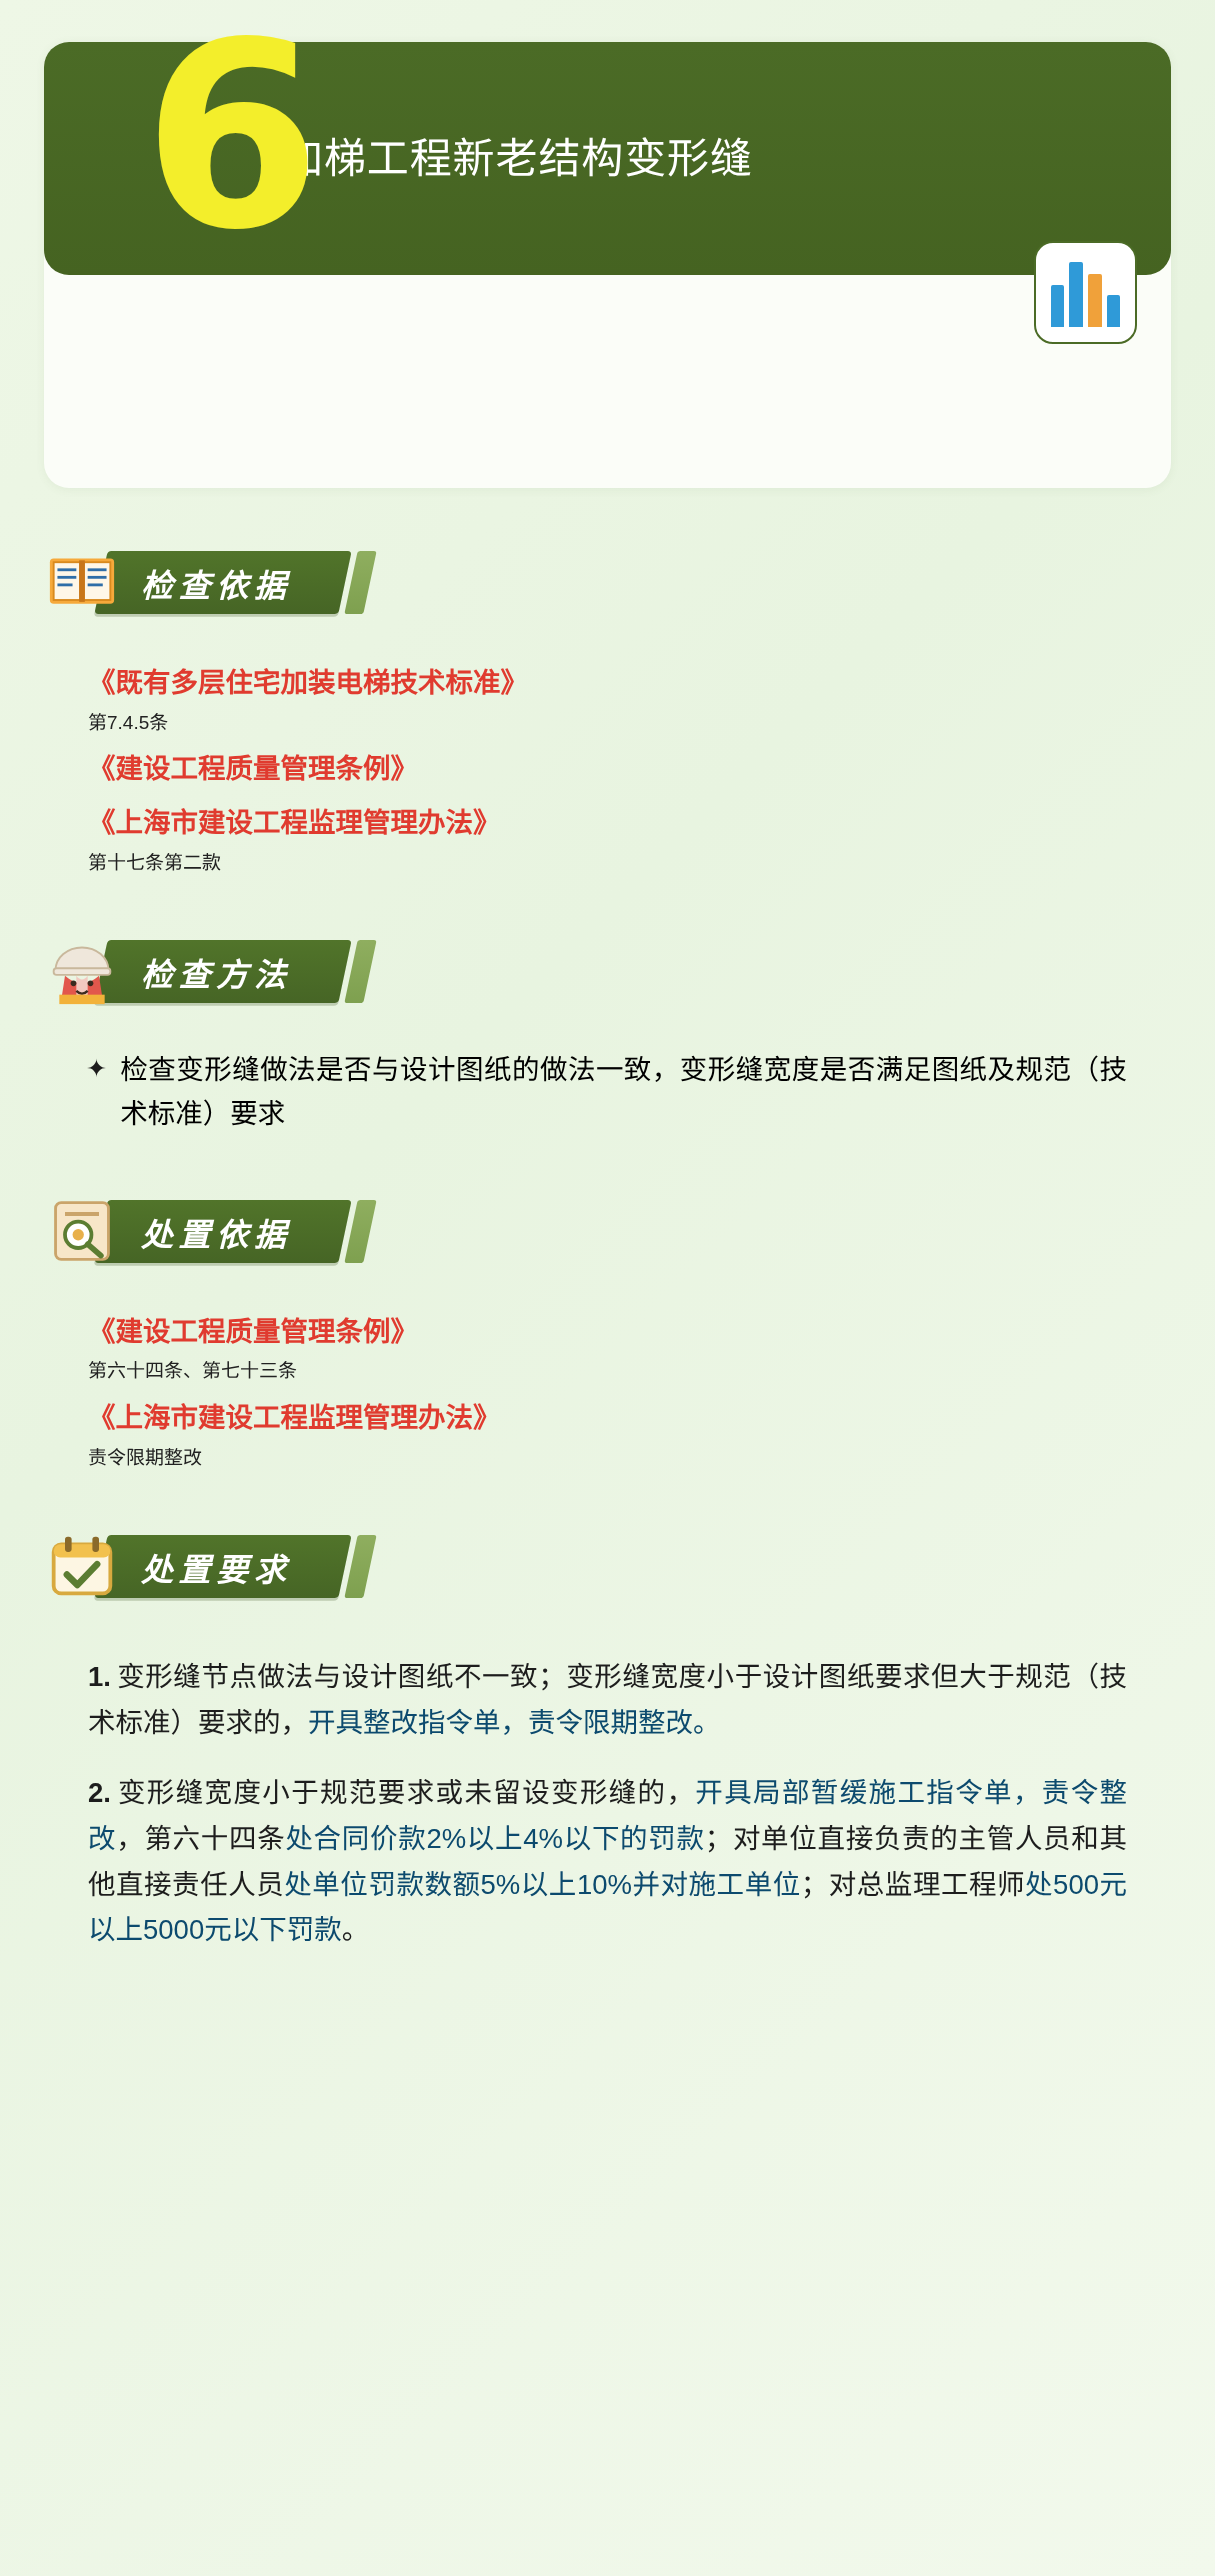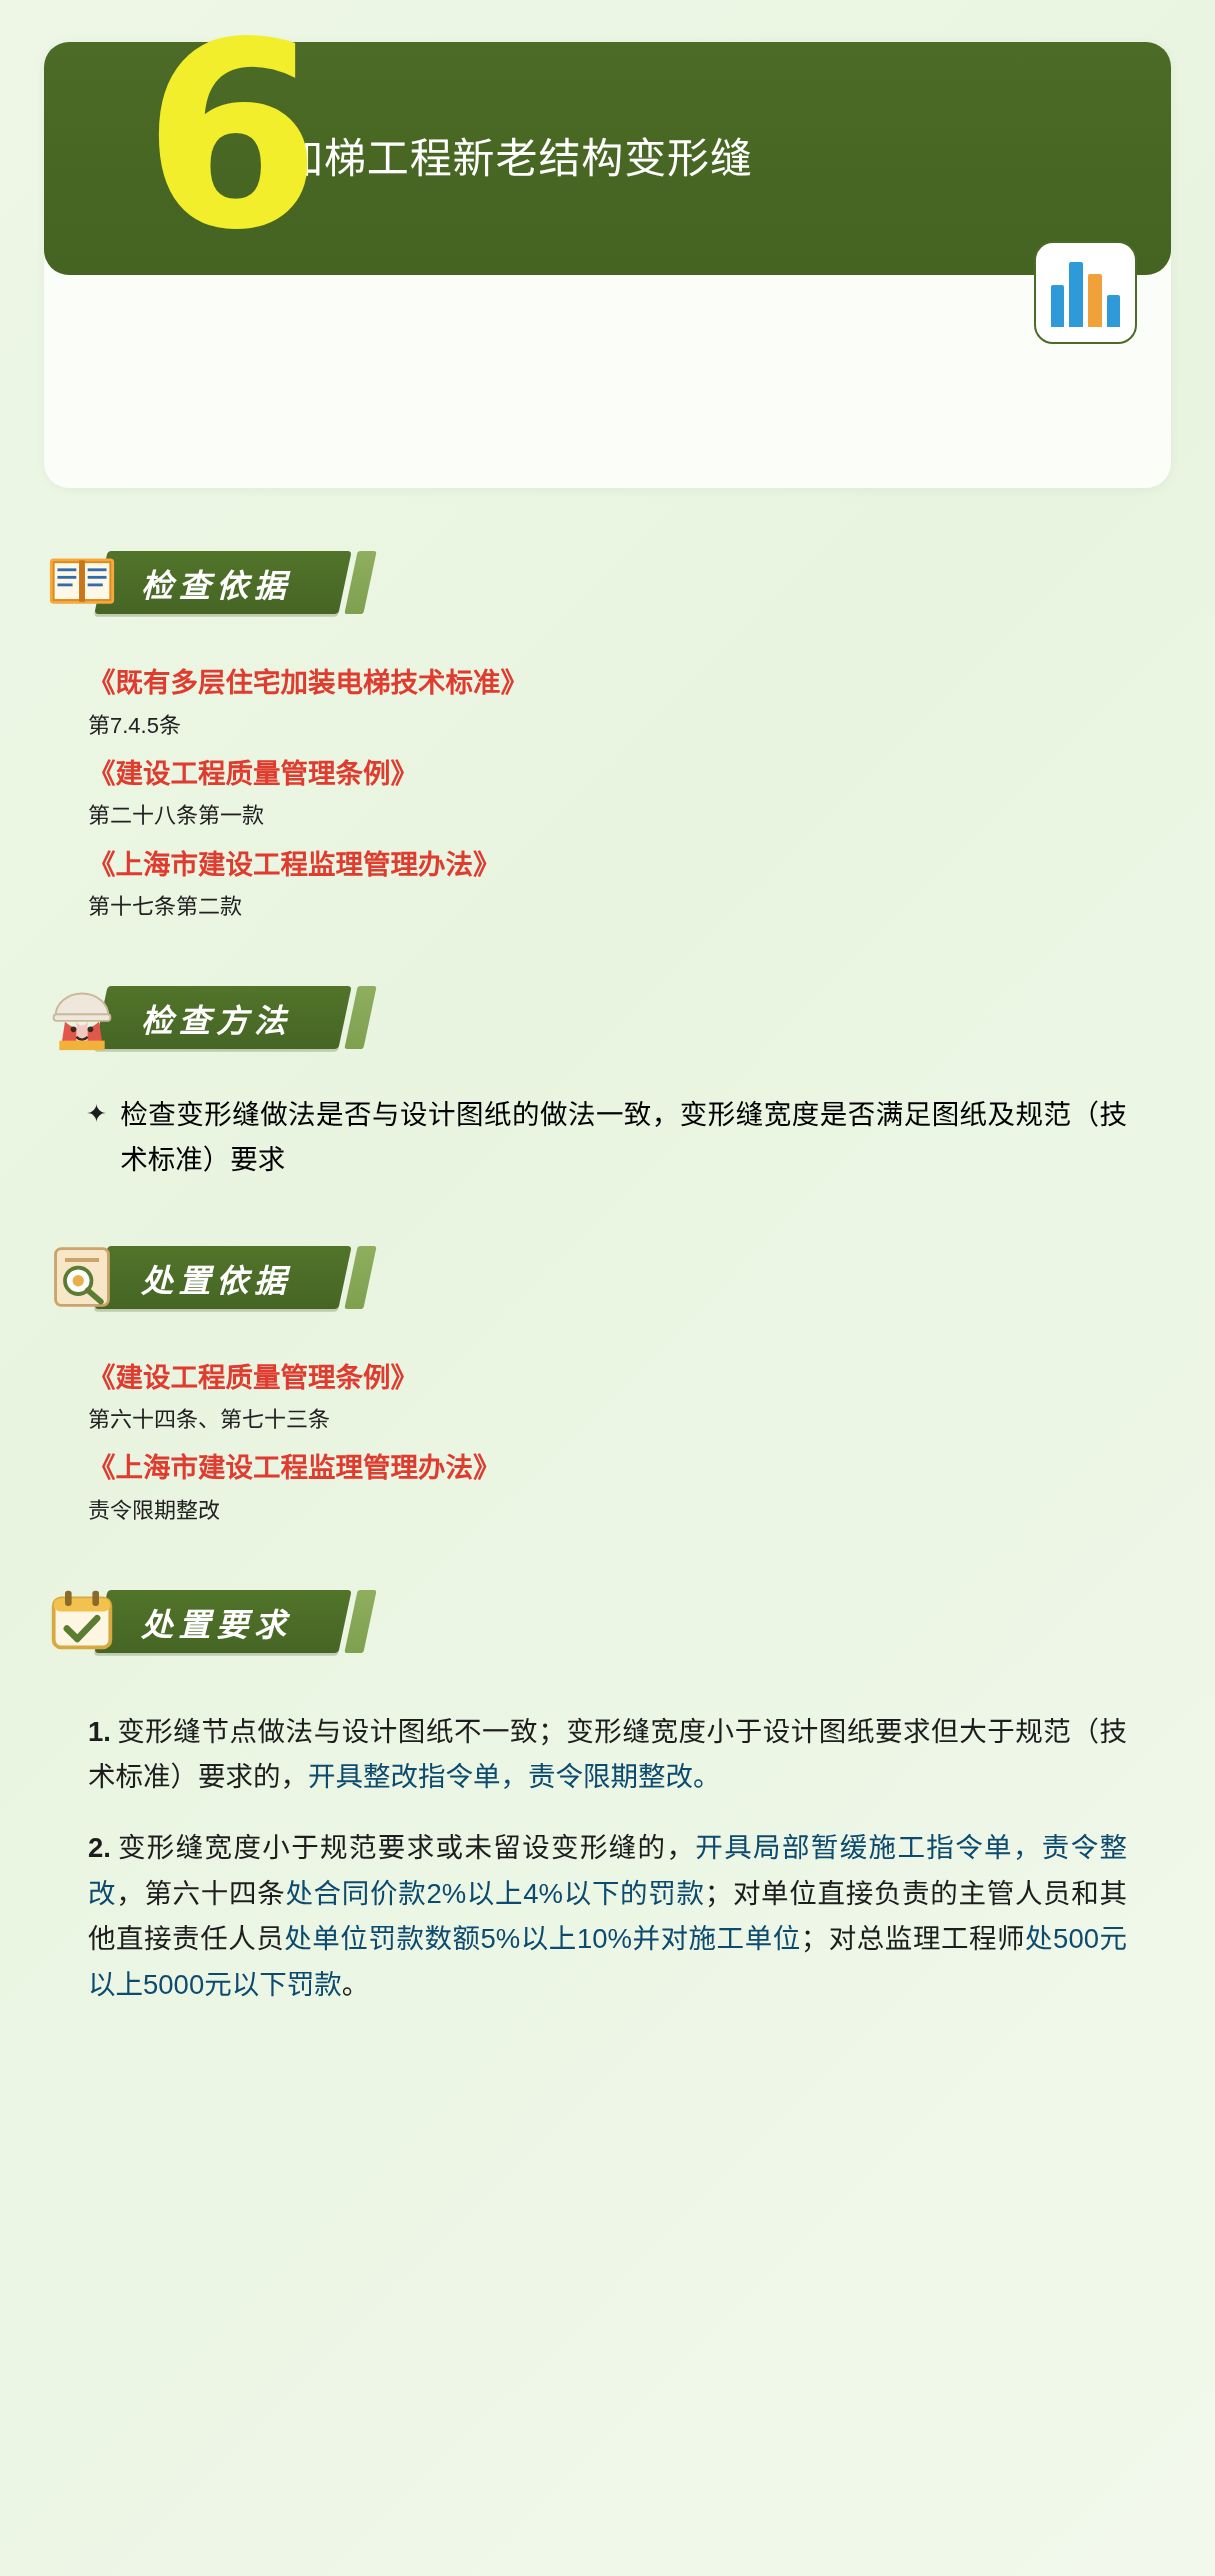--- a/index.html
+++ b/index.html
@@ -154,21 +154,21 @@
 
   .law-title {
     color: #e03b2f;
     font-size: 27.5px;
     line-height: 1.55;
     margin: 11.4px 0 3.8px 0;
     font-weight: 700;
   }
   .law-clause {
     color: #222222;
-    font-size: 22px;
+    font-size: 19px;
     line-height: 1.5;
     margin: 0 0 11.4px 0;
   }
 
   .bullet-row {
     display: flex;
     align-items: flex-start;
     padding: 13.3px 44px 0 42px;
   }
   .bullet-mark {
@@ -235,21 +235,20 @@
       </svg>
       <div class="sec-ribbon">
         <span>检查依据</span>
       </div>
     </div>
 
     <div class="body-block">
       <div class="law-title">《既有多层住宅加装电梯技术标准》</div>
       <div class="law-clause">第7.4.5条</div>
       <div class="law-title">《建设工程质量管理条例》</div>
-      <div class="law-clause">第二十八条第一款</div>
       <div class="law-title">《上海市建设工程监理管理办法》</div>
       <div class="law-clause">第十七条第二款</div>
     </div>
   </div>
 
   <div class="section">
     <div class="sec-head">
       <svg class="sec-icon" viewBox="0 0 72 72">
         <path d="M10 34 a26 22 0 0 1 52 0 z" fill="#f2c9c0"></path>
         <path d="M8 34 a28 24 0 0 1 56 0 z" fill="#efe7db" stroke="#c9b89c" stroke-width="2"></path>

